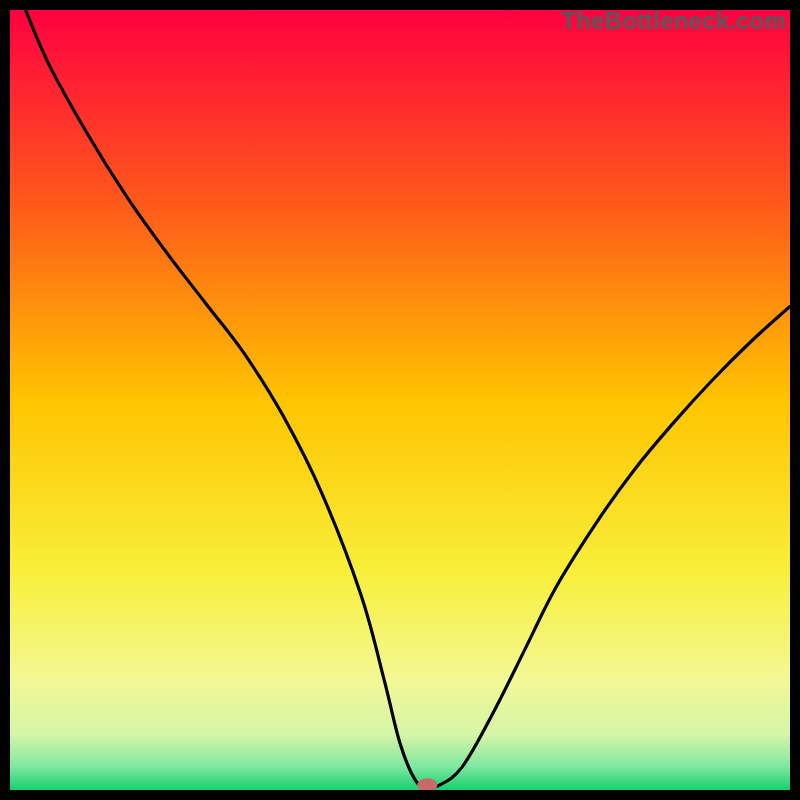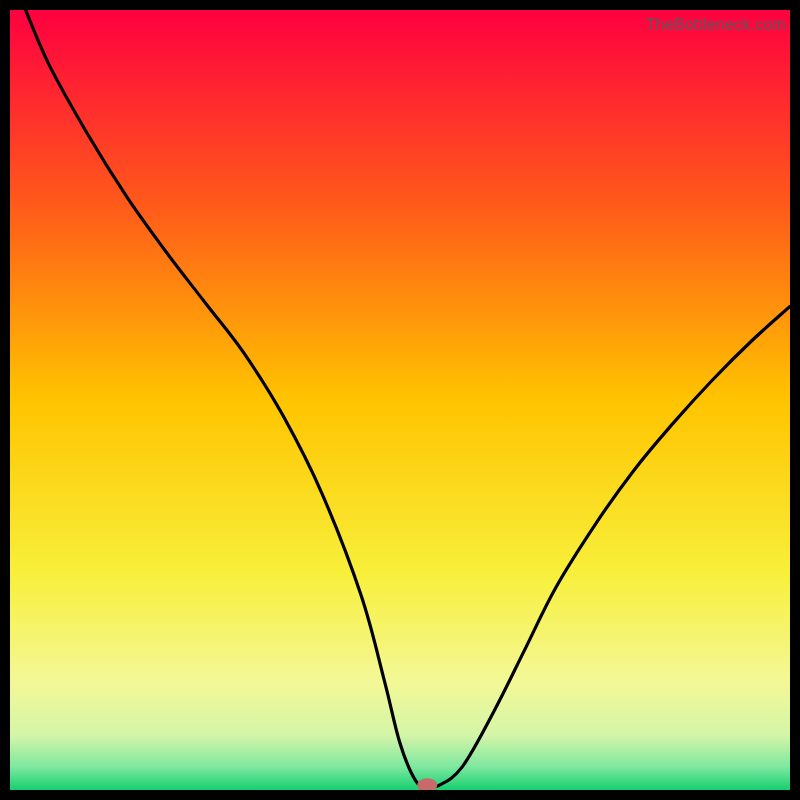--- a/index.html
+++ b/index.html
@@ -18,28 +18,28 @@
   }
   .plot {
     position: absolute;
     left: 10px;
     top: 10px;
     width: 780px;
     height: 780px;
   }
   .watermark {
     position: absolute;
-    top: 16px;
+    top: 7px;
     right: 14px;
     color: #555A5E;
     font-family: Arial, Helvetica, sans-serif;
-    font-size: 16px;
+    font-size: 24px;
     letter-spacing: 0.2px;
     user-select: none;
-    font-weight: 400;
+    font-weight: 700;
   }
 </style>
 </head>
 <body>
 <div class="frame">
   <svg class="plot" viewBox="0 0 780 780">
     <defs>
       <linearGradient id="bg" x1="0" y1="0" x2="0" y2="1">
         <stop id="g0" offset="0%" stop-color="#ff0040"></stop>
         <stop id="g1" offset="25%" stop-color="#ff5a1a"></stop>

